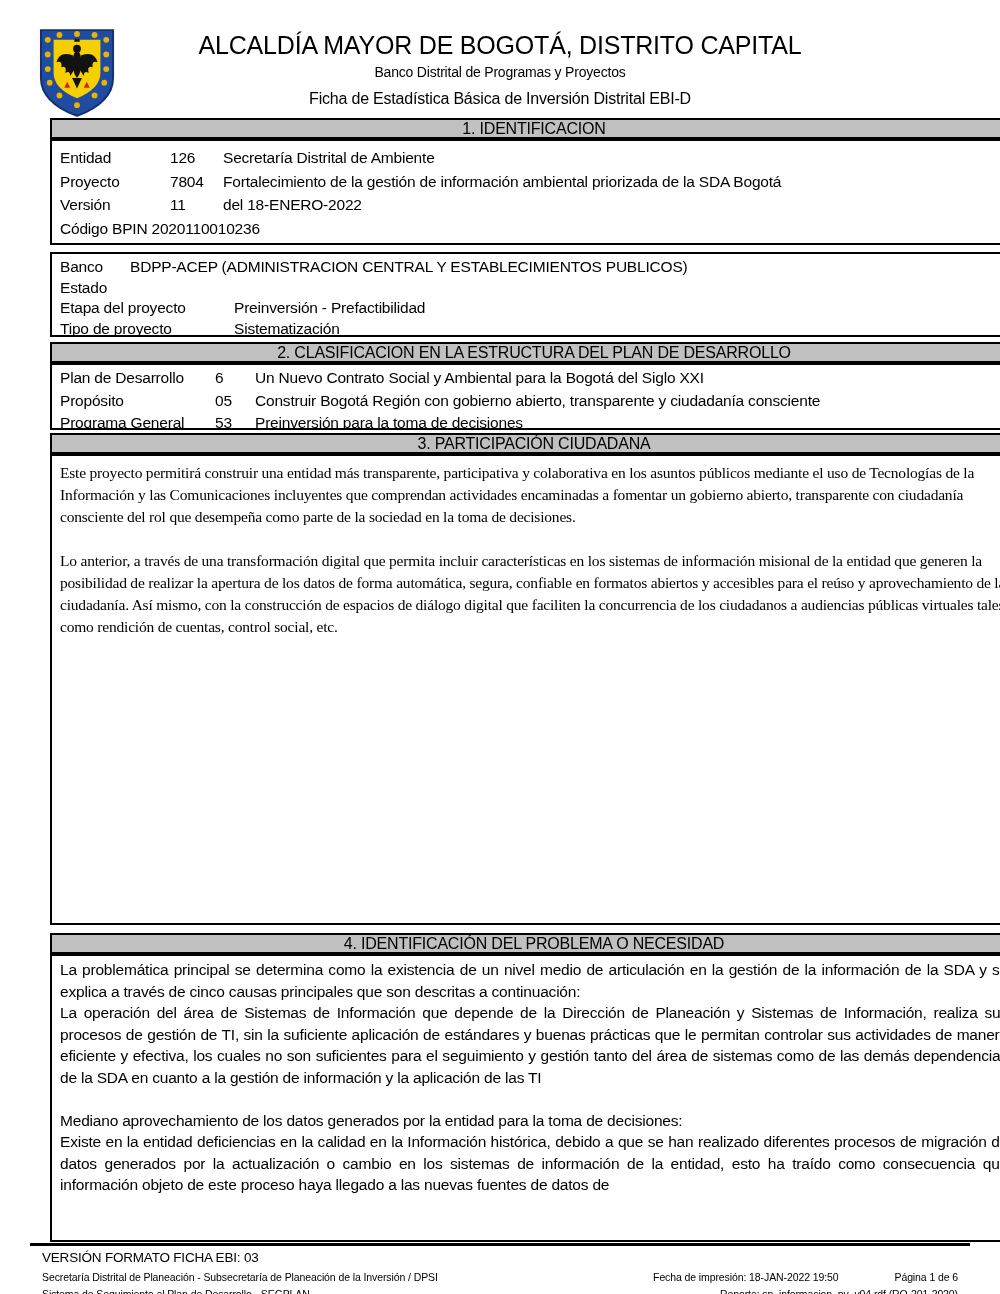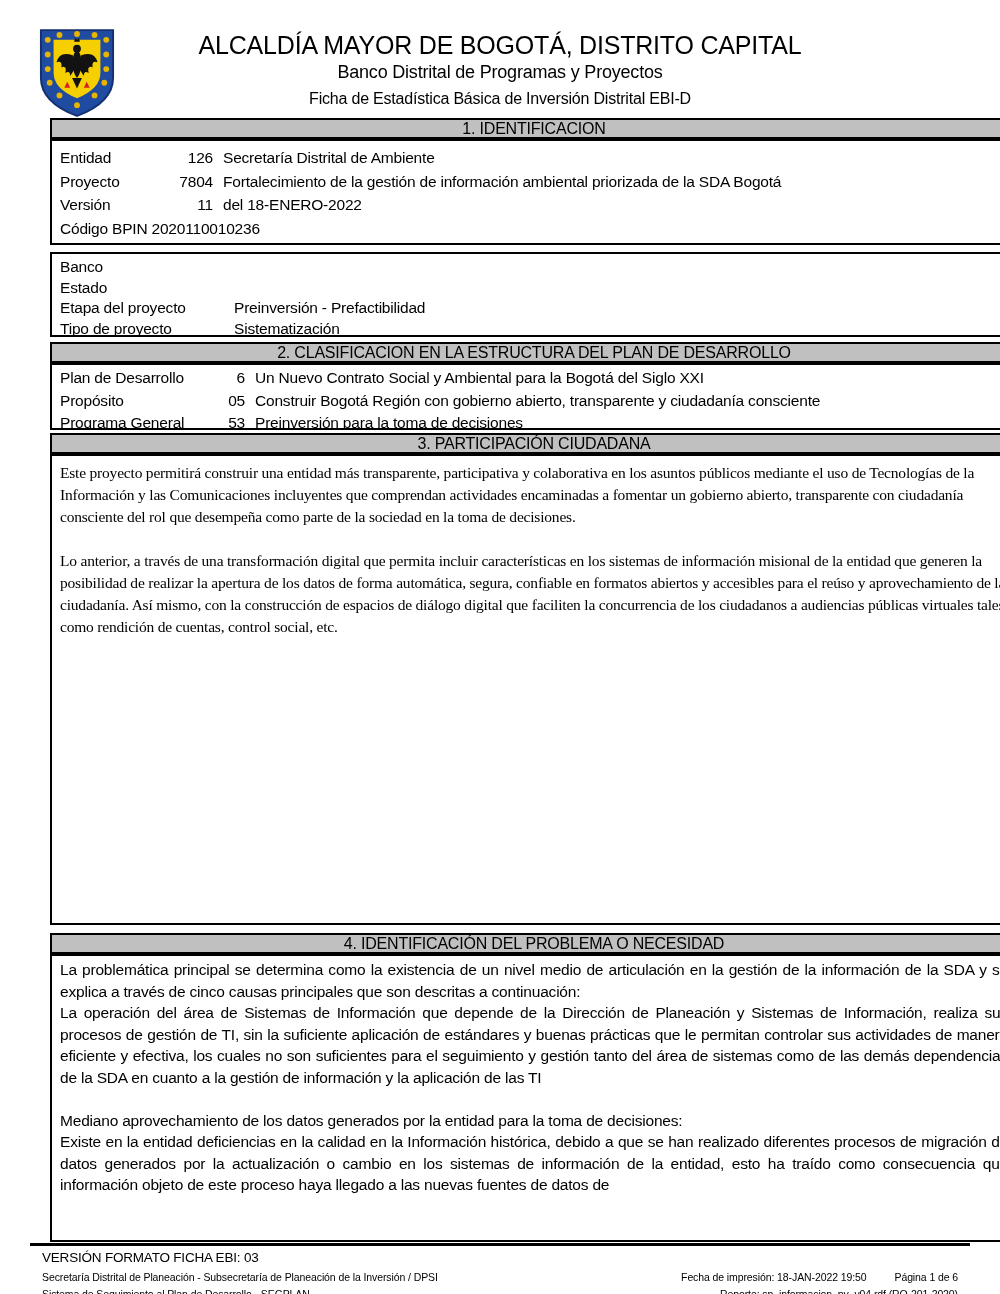--- a/index.html
+++ b/index.html
@@ -11,41 +11,41 @@
     font-family:"Liberation Sans","DejaVu Sans",sans-serif;
     color:#000;
     letter-spacing:-0.2px;
     overflow:hidden;
   }
   
   .doc-header{position:relative;height:118px;}
   .logo{position:absolute;left:38px;top:27px;}
   .titles{position:absolute;left:0;right:0;top:30px;text-align:center;}
   .t1{font-size:25px;line-height:30px;}
-  .t2{font-size:18px;line-height:25px;}
+  .t2{font-size:14px;line-height:25px;}
   .t3{font-size:16px;line-height:27px;}
   
   .content{margin:0 42px;width:968px;padding-left:8px;}
   .section-bar{
     box-sizing:border-box;
     border:2px solid #000;
     background:#c0c0c0;
     height:21px;
     text-align:center;
     font-size:16px;line-height:17px;
   }
   .box{
     box-sizing:border-box;
     border:2px solid #000000;
     background:#fff;
     overflow:hidden;
   }
   .row{display:flex;padding:0 8px;font-size:15.5px;}
   .row .lbl{flex-shrink:0;}
-  .row .num{flex-shrink:0;text-align:right;}
+  .row .num{flex-shrink:0;}
   .row .txt{margin-left:10px;white-space:nowrap;}
   
   .box-ident{height:106px;padding-top:5px;}
   .box-ident .row{line-height:23.5px;}
   .box-ident .lbl{width:110px;}
   .box-ident .num{width:43px;}
   
   .box-status{height:85px;margin-top:7px;padding-top:3px;}
   .box-status .row{line-height:20.5px;}
   .lblw-sm{width:70px;}
@@ -63,21 +63,21 @@
   .box-prob p.gap{margin-top:21.5px;}
   .gap-s2{height:5px;}
   .gap-s4{height:8px;}
   
   .footer{margin:0 42px;width:916px;}
   .footer-rule{height:3px;background:#000;margin:1px -12px 0 -12px;}
   .f-version{font-size:13.5px;line-height:17px;margin-top:3px;}
   .f-grid{display:flex;justify-content:space-between;font-size:10.5px;line-height:16.5px;margin-top:3px;letter-spacing:-0.1px;}
   .f-left{flex:1;}
   .f-right{text-align:right;}
-  .f-r1{display:flex;justify-content:flex-end;gap:28px;}
+  .f-r1{display:flex;justify-content:flex-end;gap:56px;}
 </style>
 </head>
 <body>
 
 <div class="page">
 
   <div class="doc-header">
     <svg class="logo" width="78" height="92" viewBox="0 0 80 94">
       <path d="M3,3 H77 V52 Q77 77 40 91 Q3 77 3 52 Z" fill="#1f4ba0" stroke="#14306e" stroke-width="2"></path>
       <g fill="#e7b400">
@@ -138,20 +138,21 @@
         <span class="txt">del  18-ENERO-2022</span>
       </div>
       <div class="row">
         <span>Código BPIN 2020110010236</span>
       </div>
     </div>
 
     <div class="box box-status">
       <div class="row">
         <span class="lbl lblw-sm">Banco</span>
+        <span>BDPP-ACEP (ADMINISTRACION CENTRAL Y ESTABLECIMIENTOS PUBLICOS)</span>
       </div>
       <div class="row">
         <span class="lbl lblw-sm">Estado</span>
       </div>
       <div class="row">
         <span class="lbl lblw-lg">Etapa del proyecto</span>
         <span>Preinversión - Prefactibilidad</span>
       </div>
       <div class="row">
         <span class="lbl lblw-lg">Tipo de proyecto</span>

